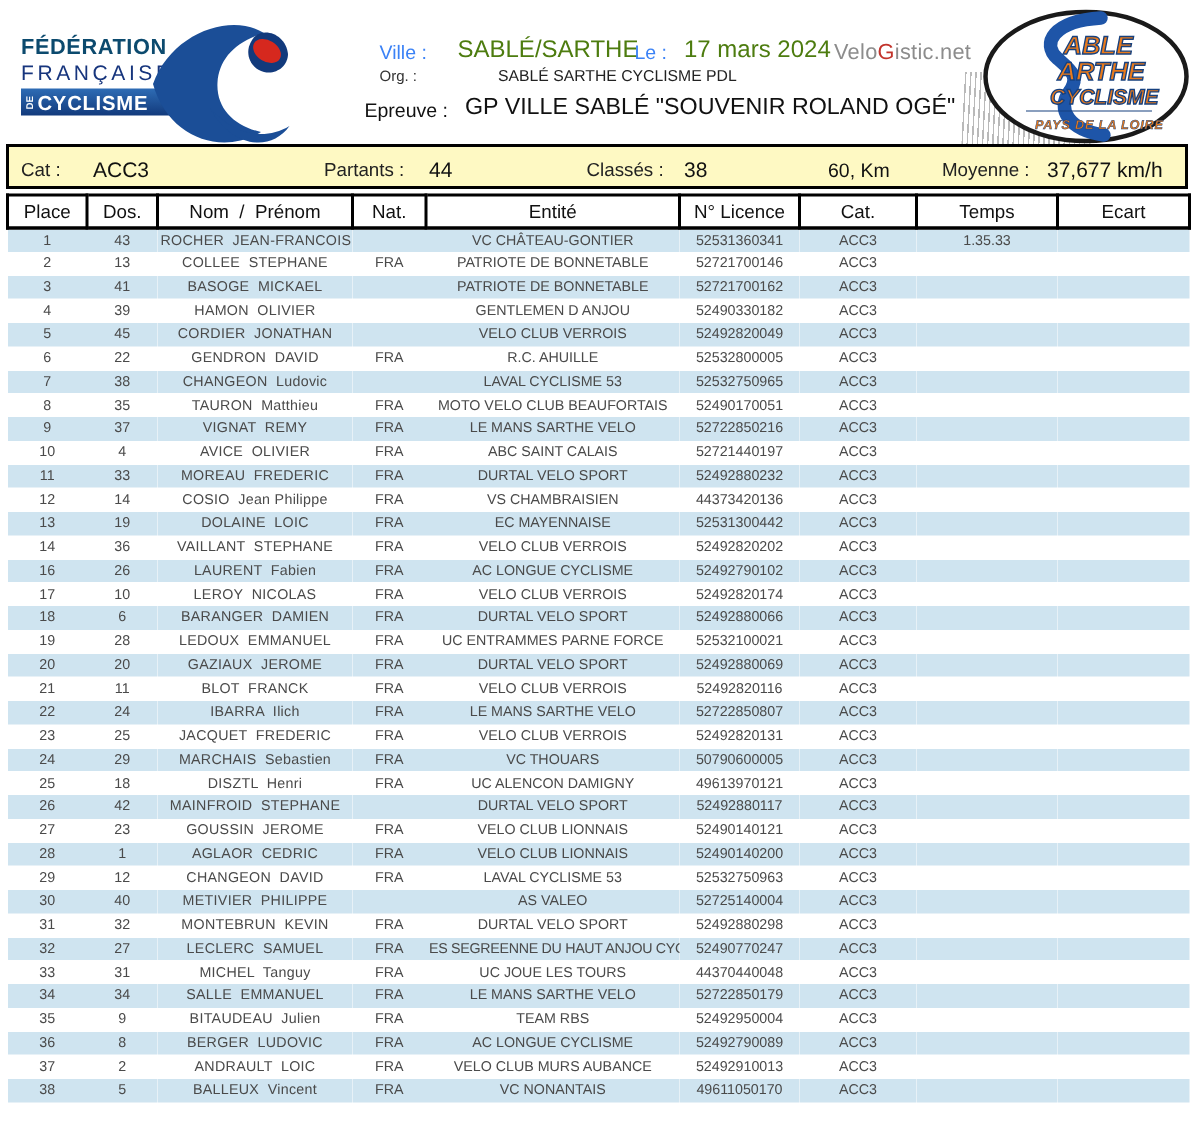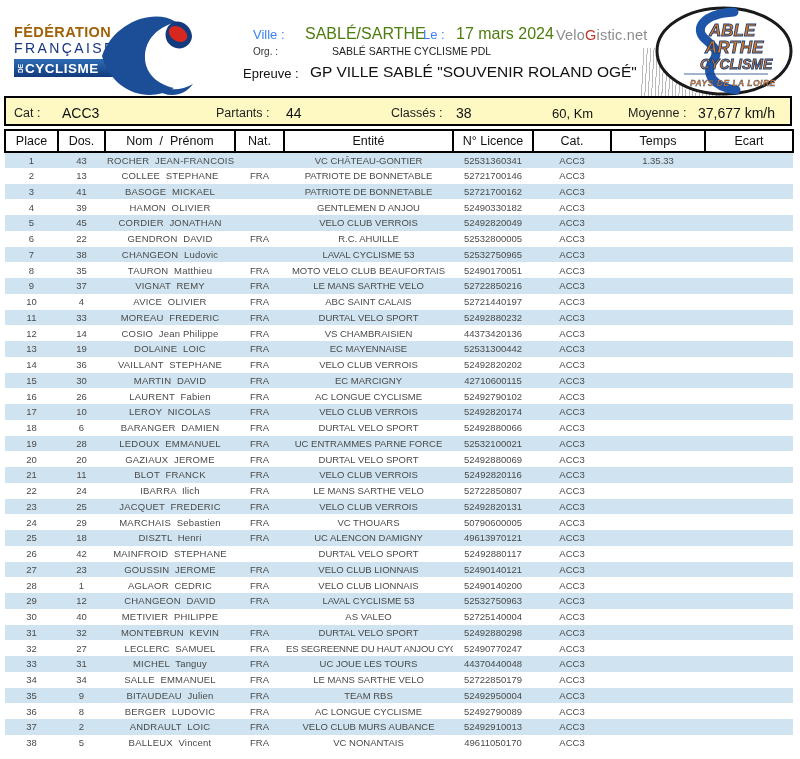--- a/index.html
+++ b/index.html
@@ -4,21 +4,21 @@
 <style>
   * { margin:0; padding:0; box-sizing:border-box; }
   html,body { background:#fff; }
   .page {
     position:relative; width:800px; height:759px; background:#ffffff;
     font-family:"Liberation Sans", sans-serif; color:#111; overflow:hidden;
   }
 
   
   .ffc { position:absolute; left:14px; top:24px; width:180px; height:70px; }
-  .ffc-l1 { color:#a16207; font-weight:bold; font-size:14.5px; letter-spacing:0.4px; line-height:16px; }
+  .ffc-l1 { color:#0c4a6e; font-weight:bold; font-size:14.5px; letter-spacing:0.4px; line-height:16px; }
   .ffc-l2 { color:#17357d; font-weight:400; font-size:14px; letter-spacing:2.4px; line-height:16px; }
   .ffc-banner { margin-top:3px; width:108px; height:18px;
     background:linear-gradient(180deg,#2e6cb5,#123a7c);
     color:#fff; display:flex; align-items:center; padding-left:2px; }
   .ffc-de { font-size:6.5px; font-weight:bold; width:9px; transform:rotate(-90deg); text-align:center; }
   .ffc-cyc { font-weight:bold; font-size:13.5px; letter-spacing:0.5px; }
   .ffc-swoosh { position:absolute; left:82px; top:-14px; }
 
   
   .hlabel { position:absolute; font-size:13px; color:#3b82f6; }
@@ -287,31 +287,20 @@
           <td class="c-dos">36</td>
           <td class="c-nom">VAILLANT  STEPHANE</td>
           <td class="c-nat">FRA</td>
           <td class="c-entite">VELO CLUB VERROIS</td>
           <td class="c-licence">52492820202</td>
           <td class="c-cat">ACC3</td>
           <td class="c-temps"></td>
           <td class="c-ecart"></td>
         </tr>
         <tr>
-          <td class="c-place">15</td>
-          <td class="c-dos">30</td>
-          <td class="c-nom">MARTIN  DAVID</td>
-          <td class="c-nat">FRA</td>
-          <td class="c-entite">EC MARCIGNY</td>
-          <td class="c-licence">42710600115</td>
-          <td class="c-cat">ACC3</td>
-          <td class="c-temps"></td>
-          <td class="c-ecart"></td>
-        </tr>
-        <tr>
           <td class="c-place">16</td>
           <td class="c-dos">26</td>
           <td class="c-nom">LAURENT  Fabien</td>
           <td class="c-nat">FRA</td>
           <td class="c-entite">AC LONGUE CYCLISME</td>
           <td class="c-licence">52492790102</td>
           <td class="c-cat">ACC3</td>
           <td class="c-temps"></td>
           <td class="c-ecart"></td>
         </tr>

